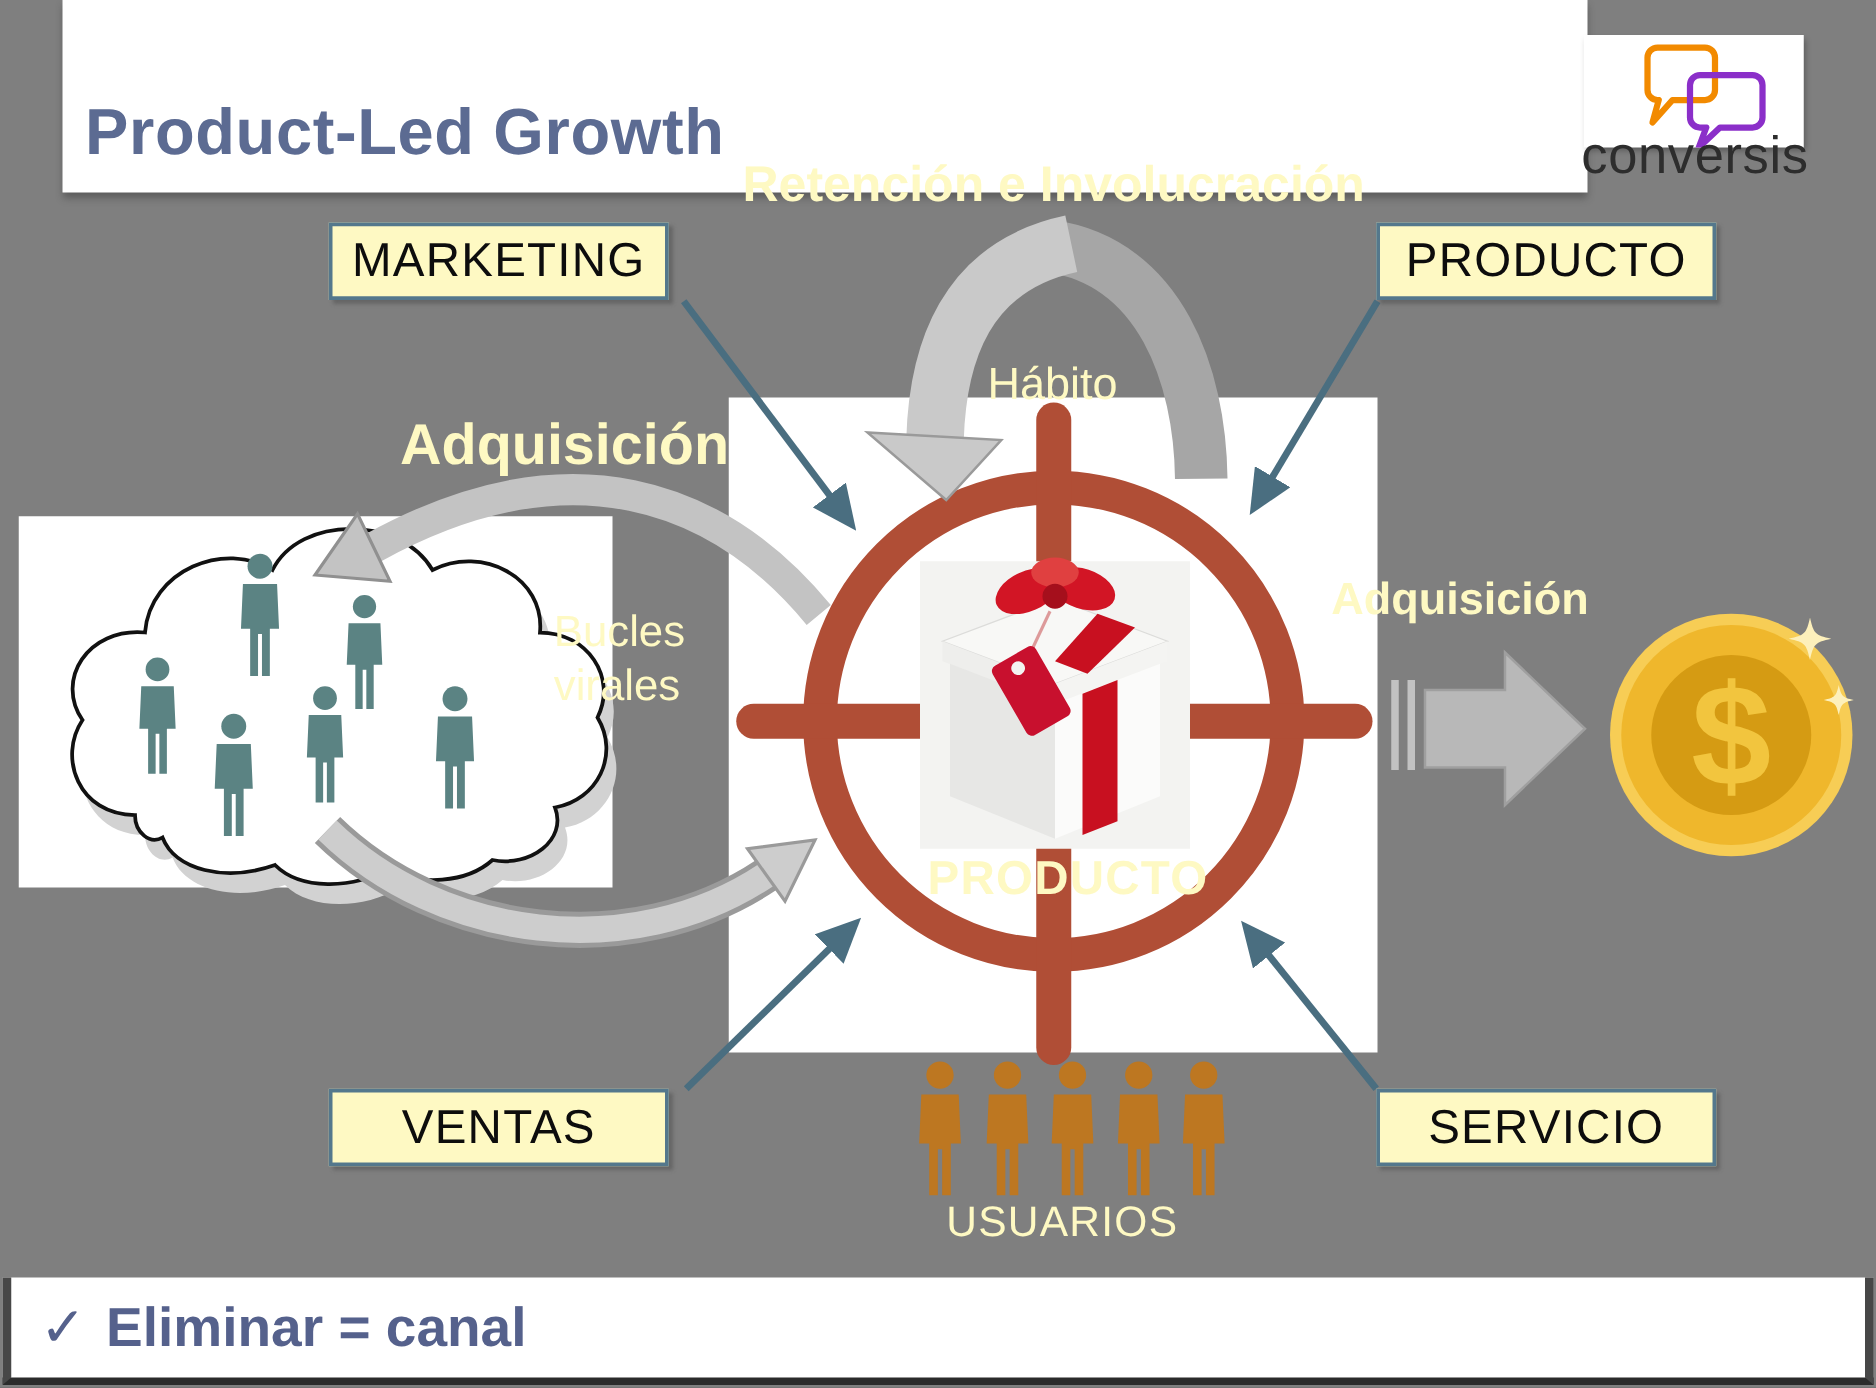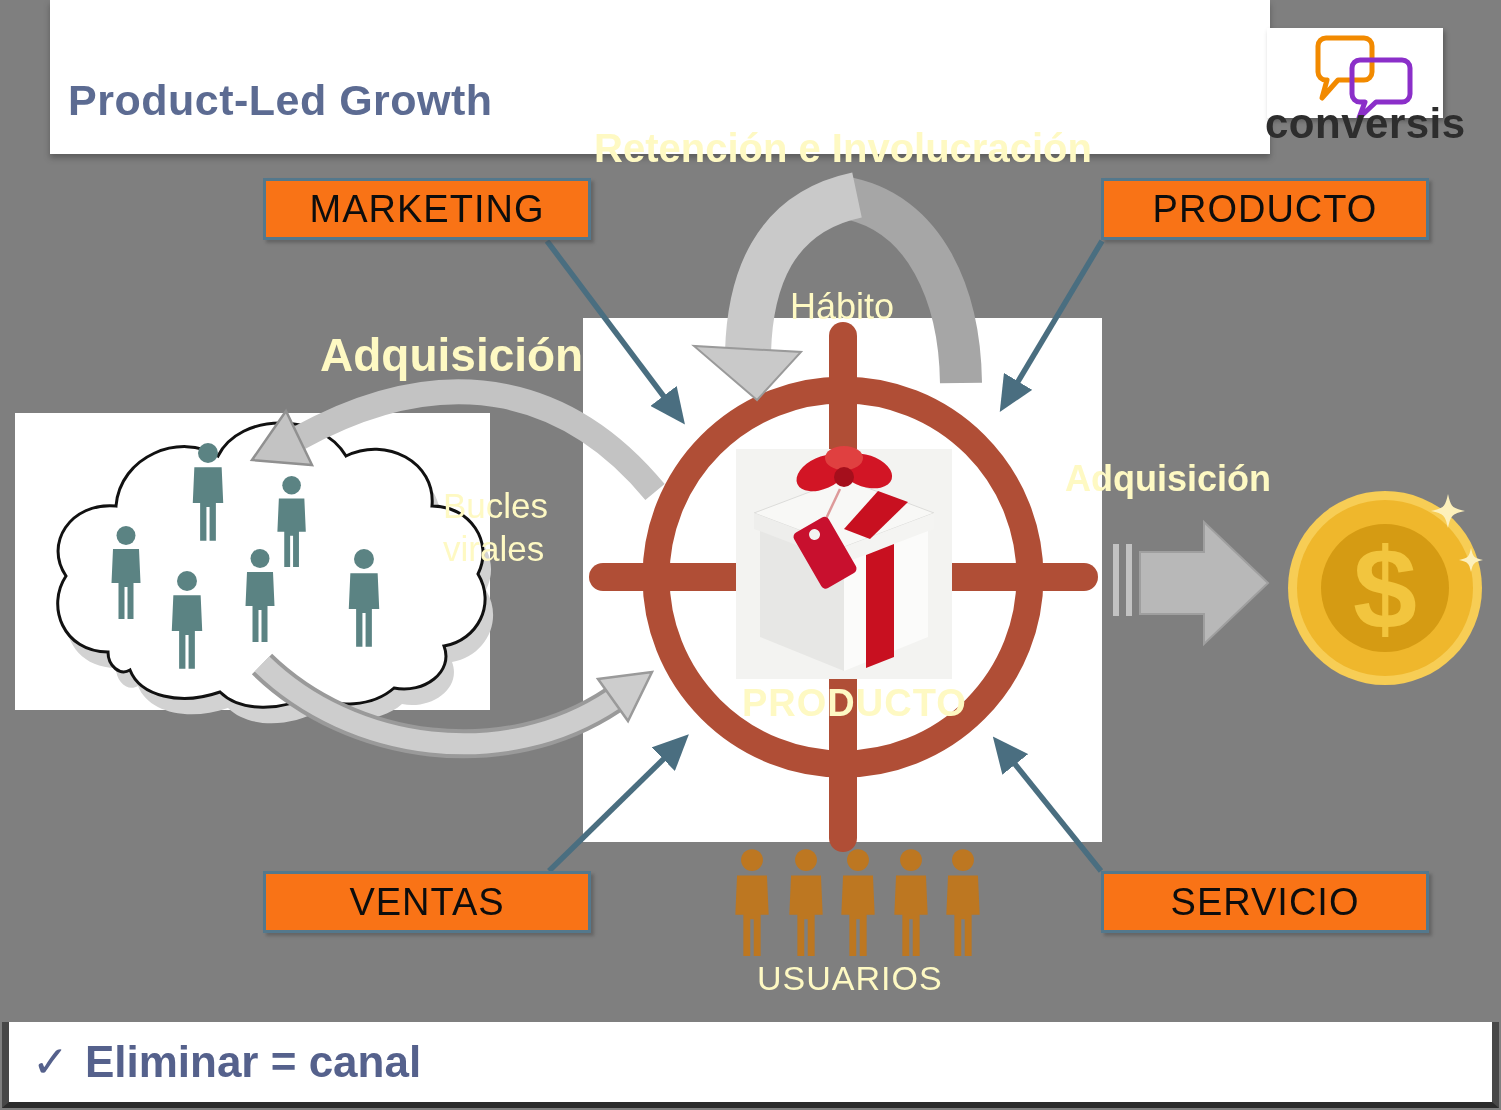--- a/index.html
+++ b/index.html
@@ -3,36 +3,36 @@
 <meta charset="utf-8">
 <style>
   html,body{margin:0;padding:0;background:#6d6d6d;}
   .stage{
     position:relative;width:1501px;height:1110px;overflow:hidden;
     background:#7f7f7f;font-family:"Liberation Sans",sans-serif;
   }
   .panel{position:absolute;background:#ffffff;}
   #topBanner{left:50px;top:0;width:1220px;height:154px;box-shadow:0 4px 6px rgba(50,50,50,.45);}
   .pageTitle{
-    position:absolute;left:68px;top:76px;font-size:43px;font-weight:bold;
+    position:absolute;left:68px;top:76px;font-size:52px;font-weight:bold;
     color:#5c6b92;letter-spacing:.5px;white-space:nowrap;
   }
-  #logoBox{left:1267px;top:28px;width:176px;height:90px;box-shadow:2px 3px 5px rgba(0,0,0,.3);font-weight:bold;}
+  #logoBox{left:1267px;top:28px;width:176px;height:90px;box-shadow:2px 3px 5px rgba(0,0,0,.3);}
   .logoText{position:absolute;left:-2px;top:72px;font-size:42px;color:#2d2d2d;letter-spacing:.5px;white-space:nowrap;}
   #centerSquare{left:583px;top:318px;width:519px;height:524px;}
   #cloudRect{left:15px;top:413px;width:475px;height:297px;}
   #footerBanner{
     left:2px;top:1022px;width:1497px;height:86px;box-sizing:border-box;
     border-left:7px solid #474747;border-right:7px solid #474747;border-bottom:6px solid #2b2b2b;
   }
   .footItem{position:absolute;top:1036px;font-size:44px;font-weight:bold;color:#55618c;white-space:nowrap;}
   .footItem .chk{font-weight:400;margin-right:16px;}
   #foot1{left:32px;} #foot2{left:502px;} #foot3{left:1032px;}
   .labelBox{
-    position:absolute;width:328px;height:62px;background:#f97316;
+    position:absolute;width:272px;height:62px;background:#fef9c3;
     border:3px solid #54788c;box-sizing:border-box;
     display:flex;align-items:center;justify-content:center;
     font-size:38px;color:#0d0d0d;box-shadow:3px 3px 3px rgba(70,70,70,.45);
     letter-spacing:1px;white-space:nowrap;
   }
   #boxMarketing{left:263px;top:178px;}
   #boxProducto{left:1101px;top:178px;}
   #boxVentas{left:263px;top:871px;}
   #boxServicio{left:1101px;top:871px;}
   .diagText{position:absolute;color:#fef9c3;white-space:nowrap;}

